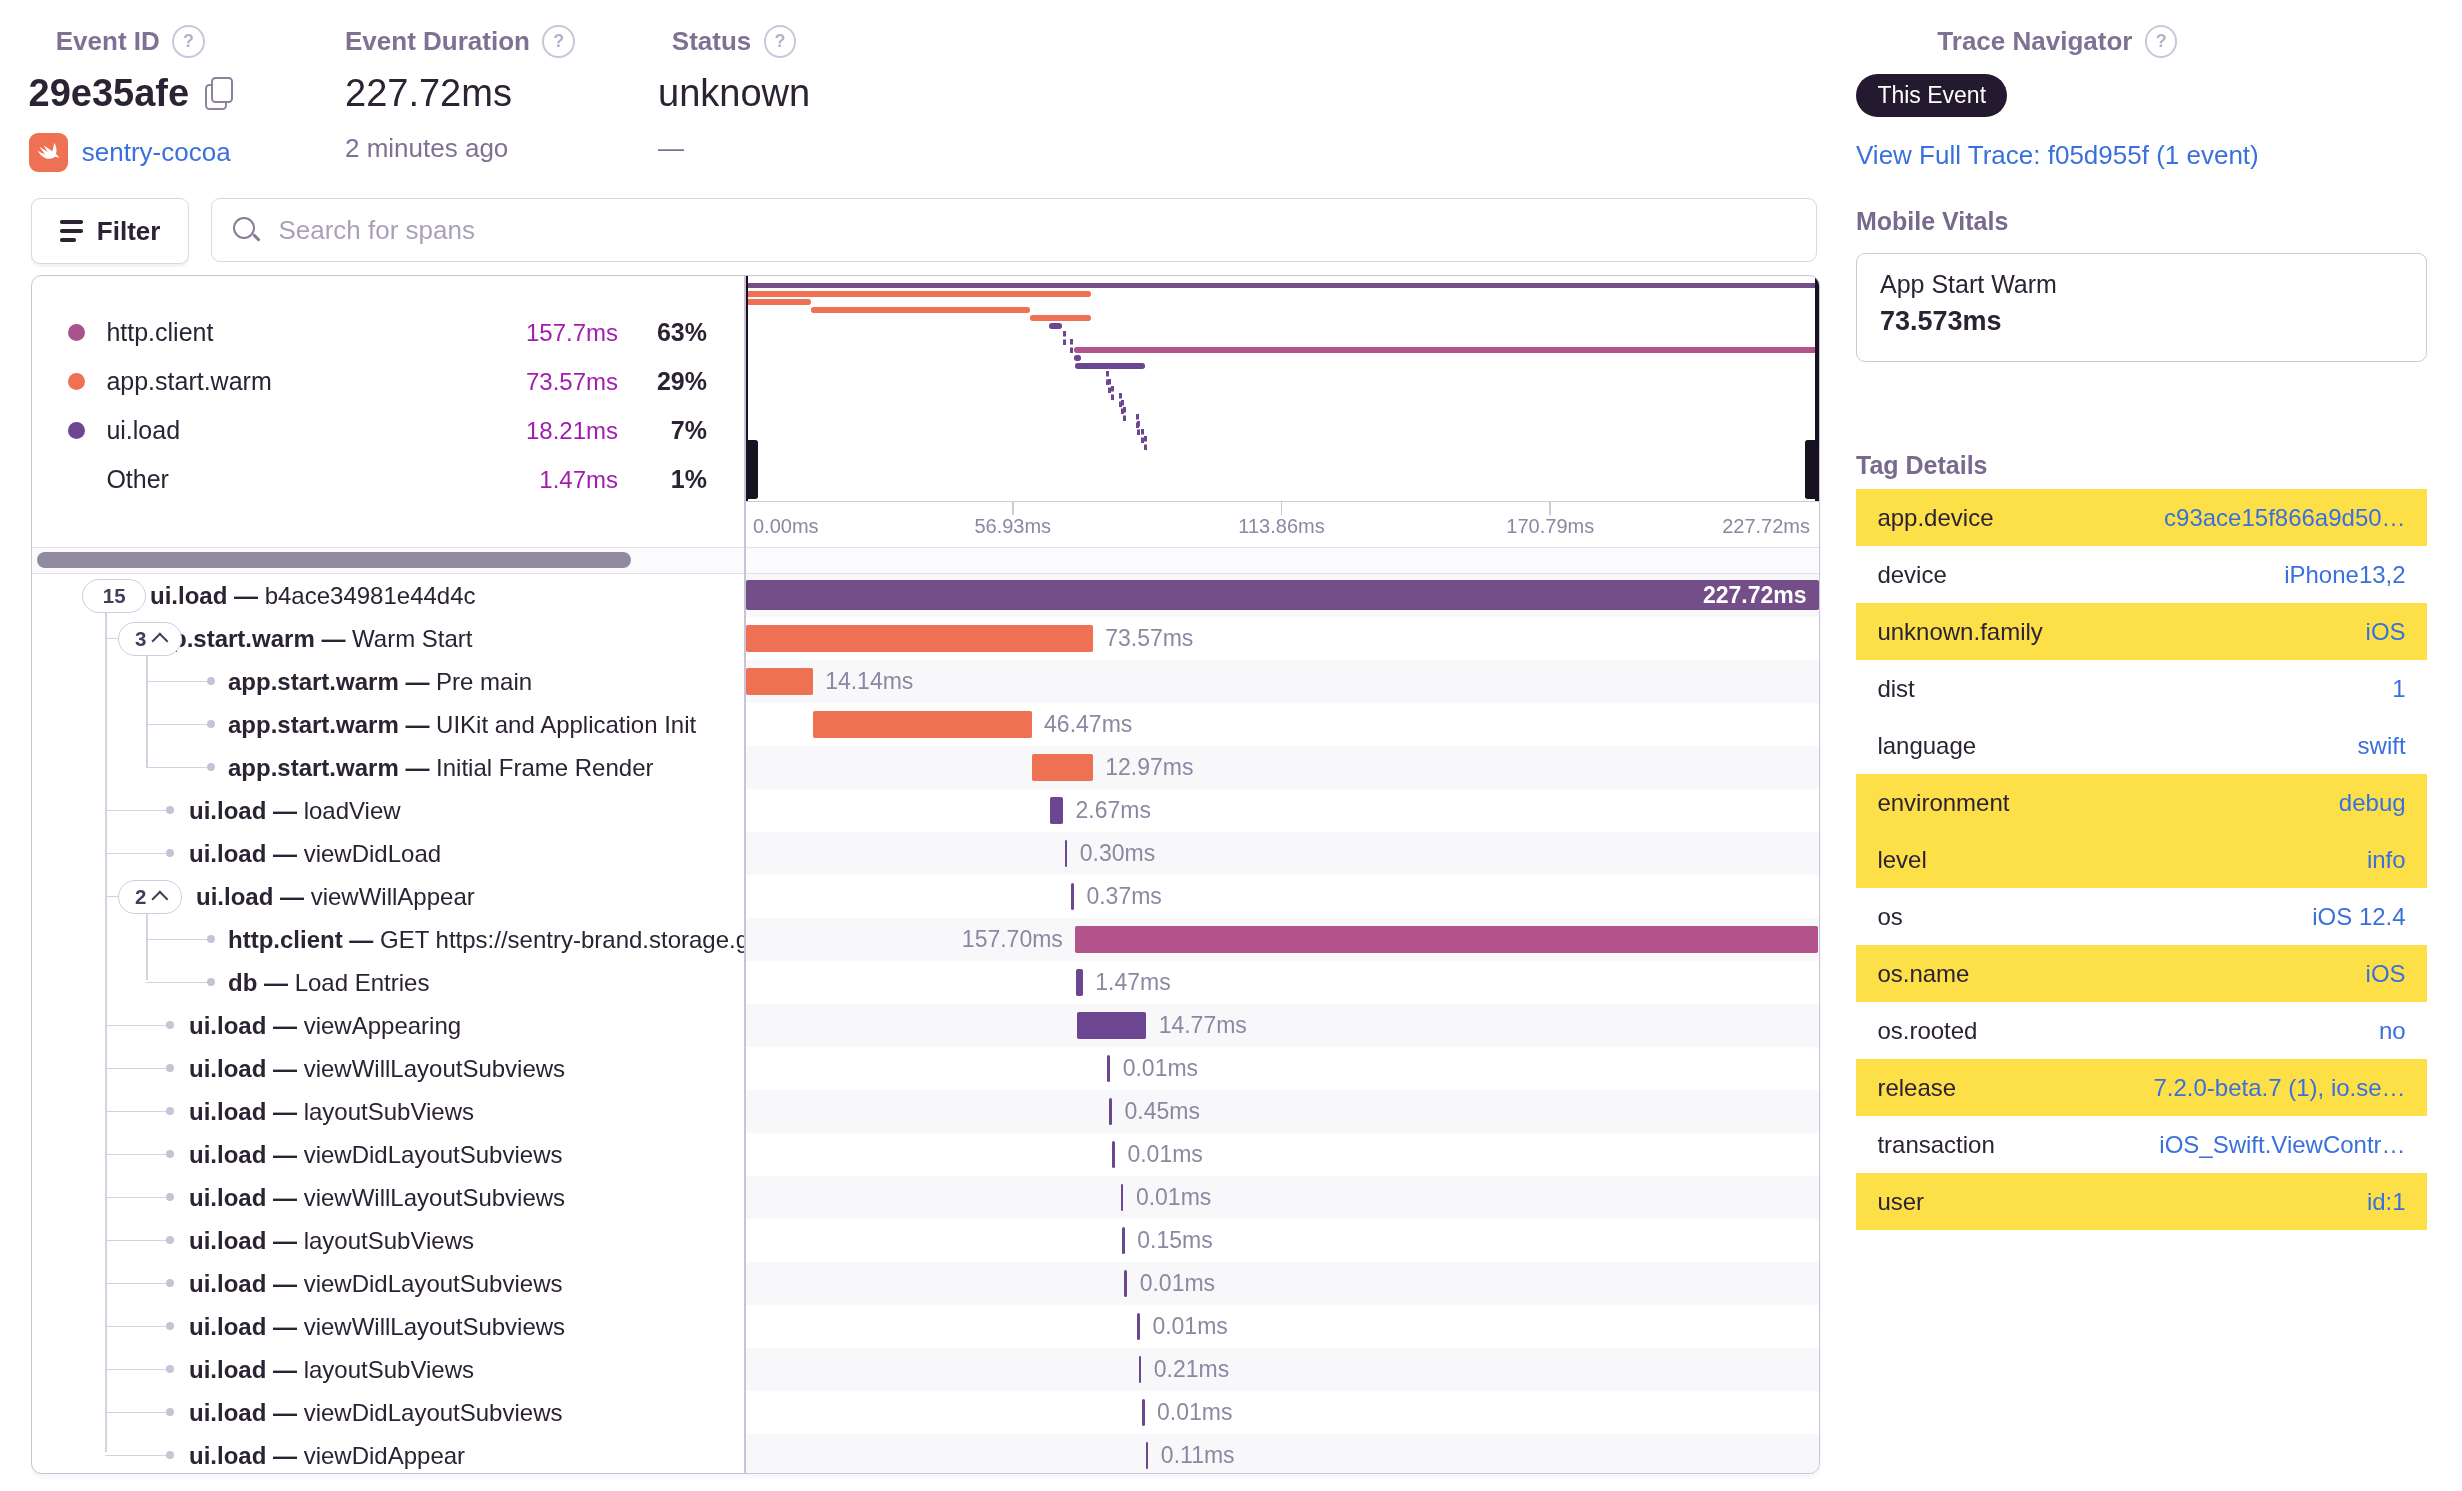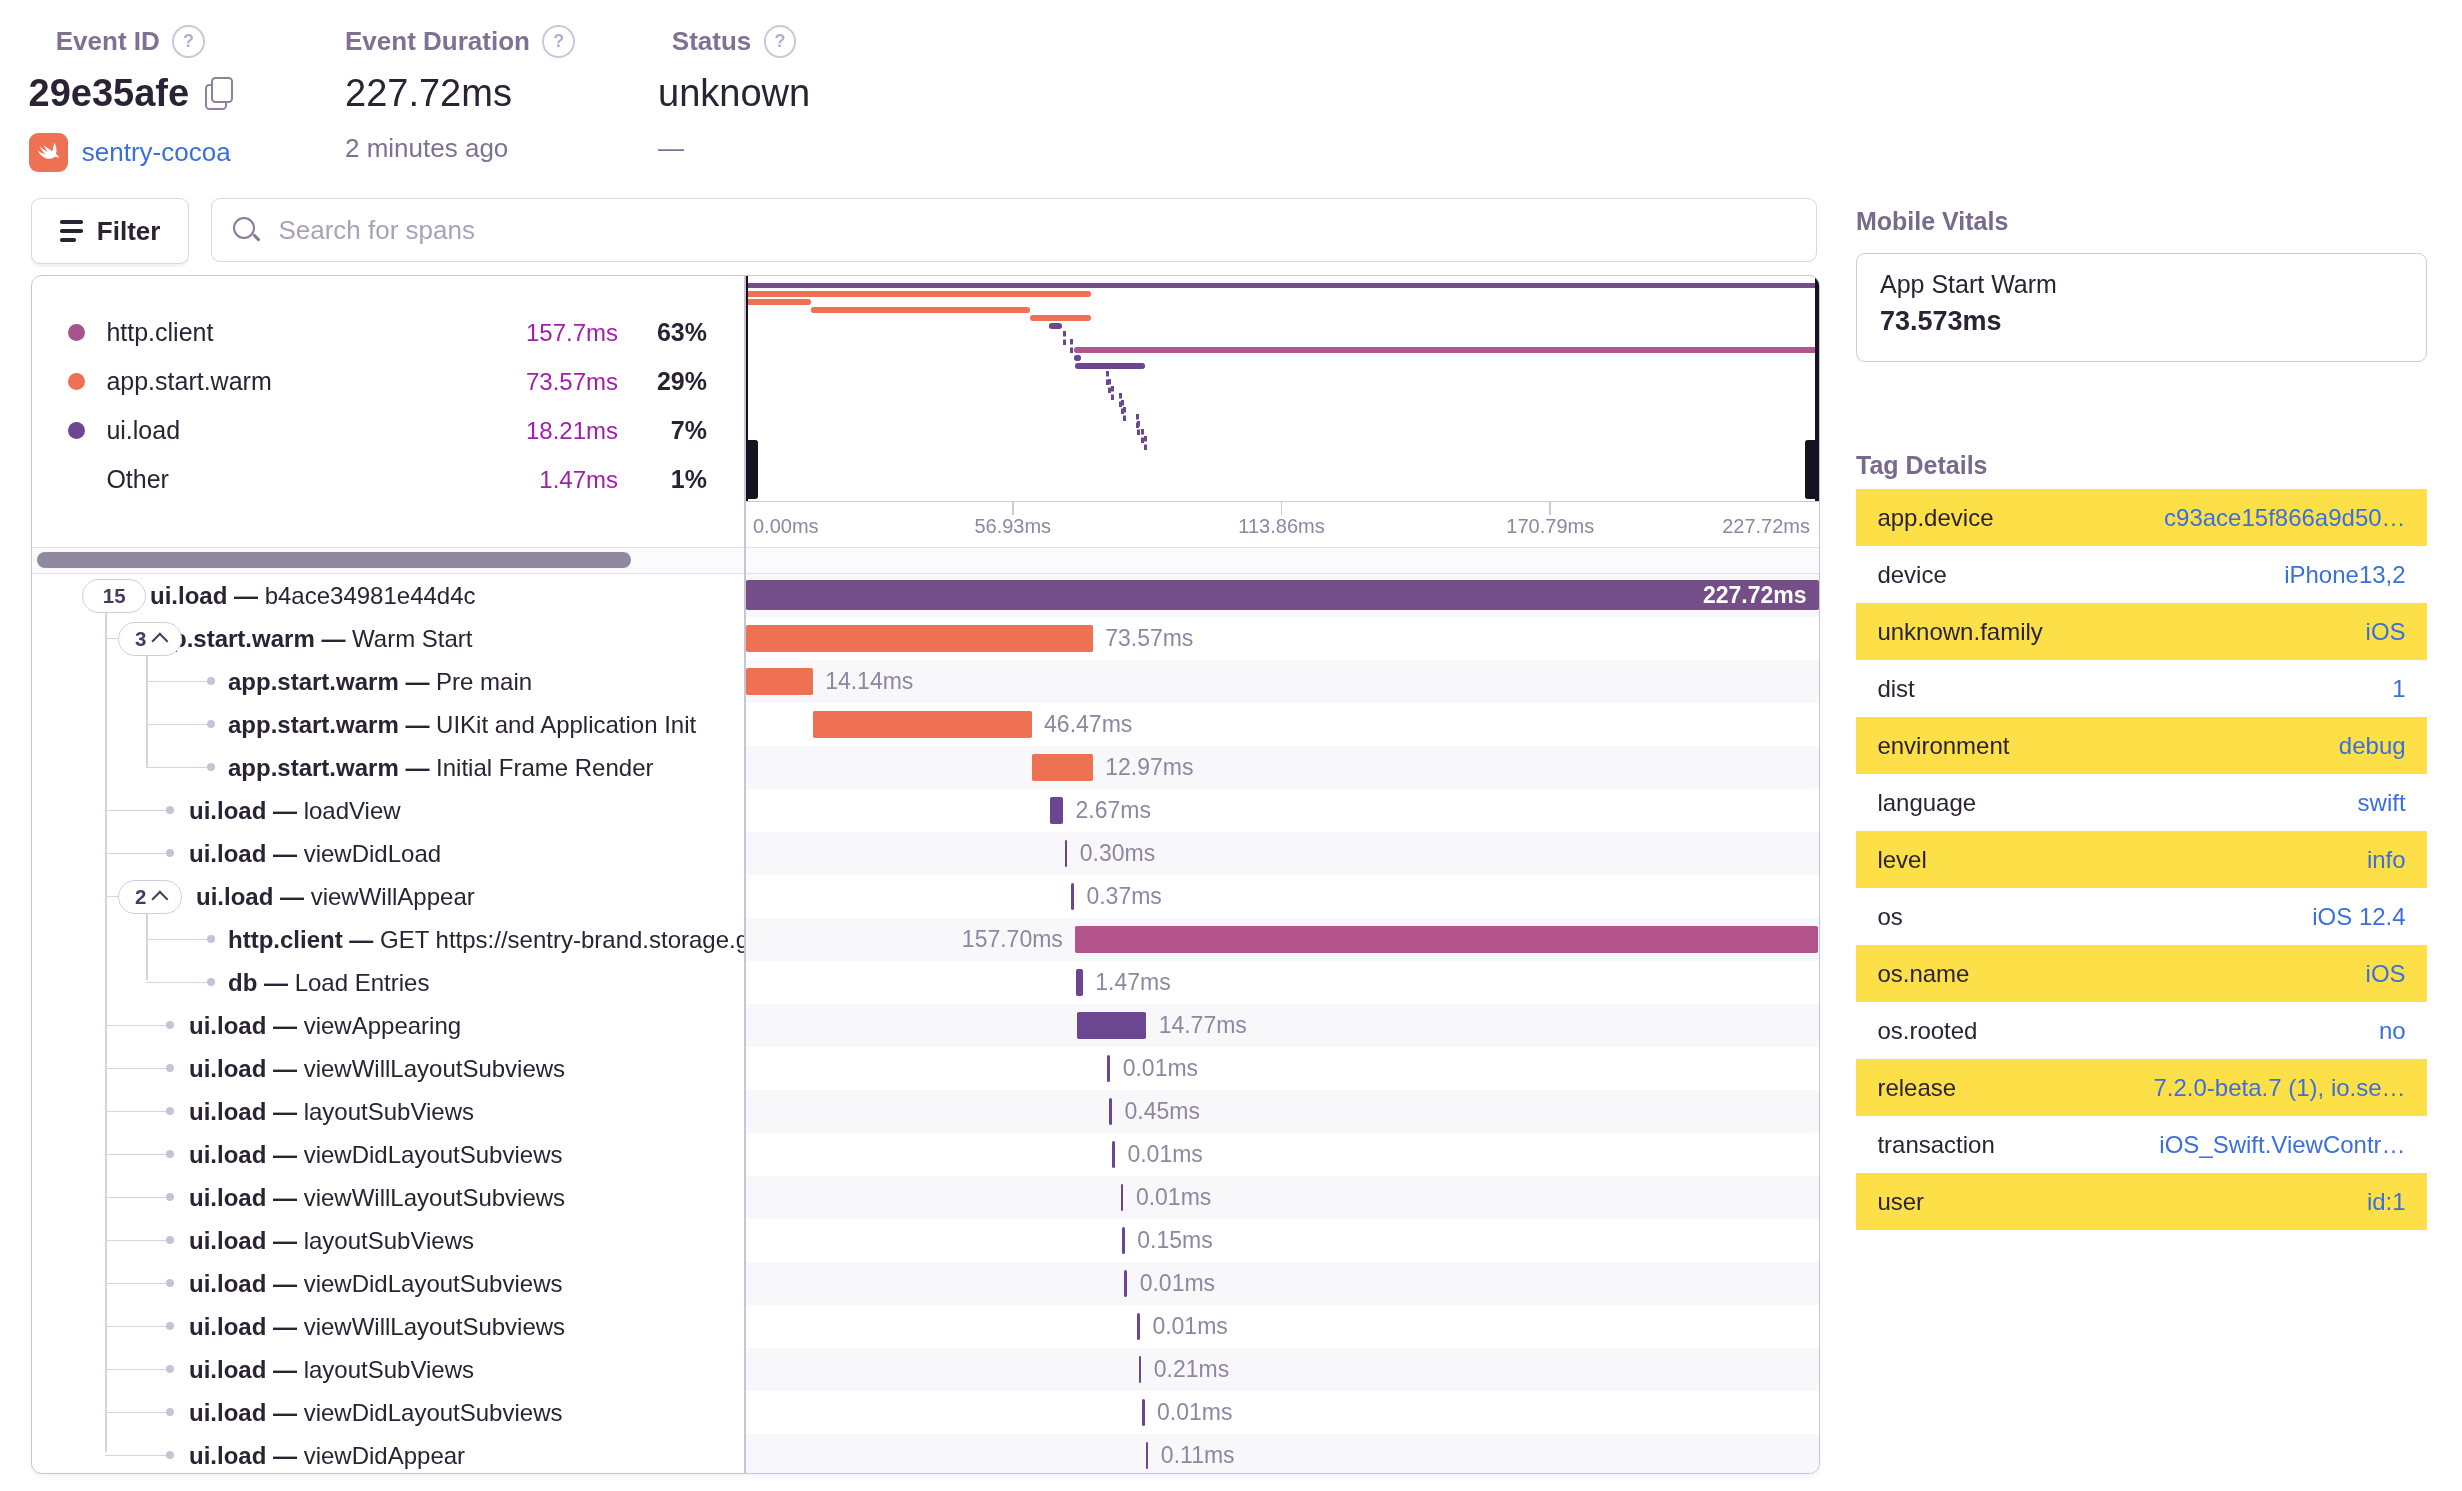--- a/index.html
+++ b/index.html
@@ -139,20 +139,32 @@
 
   <div class="hcol" style="left:658px;">
     <div class="hlabel">
       <span>Status</span>
       <span class="qicon"></span>
     </div>
     <div class="hvalue normal">unknown</div>
     <div class="hsub">—</div>
   </div>
 
+  <div class="hcol" style="left:1856px;">
+    <div class="hlabel">
+      <span>Trace Navigator</span>
+      <span class="qicon"></span>
+    </div>
+    <div style="margin-top:16px;">
+      <span class="badge-dark">This Event</span>
+    </div>
+    <div class="tn-link">
+      <a class="link" href="#">View Full Trace: f05d955f (1 event)</a>
+    </div>
+  </div>
 
   <div class="filter-btn">
     <span class="filter-icon">
         <i></i>
         <i></i>
         <i></i>
       </span>
     <span>Filter</span>
   </div>
   <div class="search-box">
@@ -525,31 +537,31 @@
   <div class="tag-row shaded">
     <span class="tag-key">unknown.family</span>
     <span class="tag-val">iOS</span>
   </div>
 
   <div class="tag-row">
     <span class="tag-key">dist</span>
     <span class="tag-val">1</span>
   </div>
 
-  <div class="tag-row shaded">
-    <span class="tag-key">environment</span>
-    <span class="tag-val">debug</span>
-  </div>
-
   <div class="tag-row">
     <span class="tag-key">language</span>
     <span class="tag-val">swift</span>
   </div>
 
   <div class="tag-row shaded">
+    <span class="tag-key">environment</span>
+    <span class="tag-val">debug</span>
+  </div>
+
+  <div class="tag-row shaded">
     <span class="tag-key">level</span>
     <span class="tag-val">info</span>
   </div>
 
   <div class="tag-row">
     <span class="tag-key">os</span>
     <span class="tag-val">iOS 12.4</span>
   </div>
 
   <div class="tag-row shaded">

